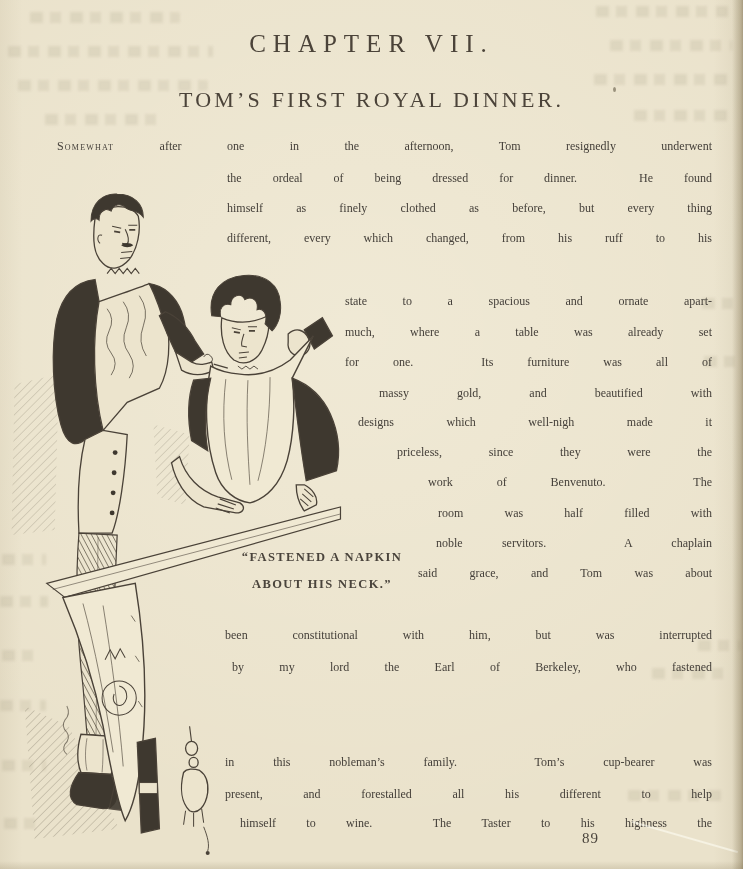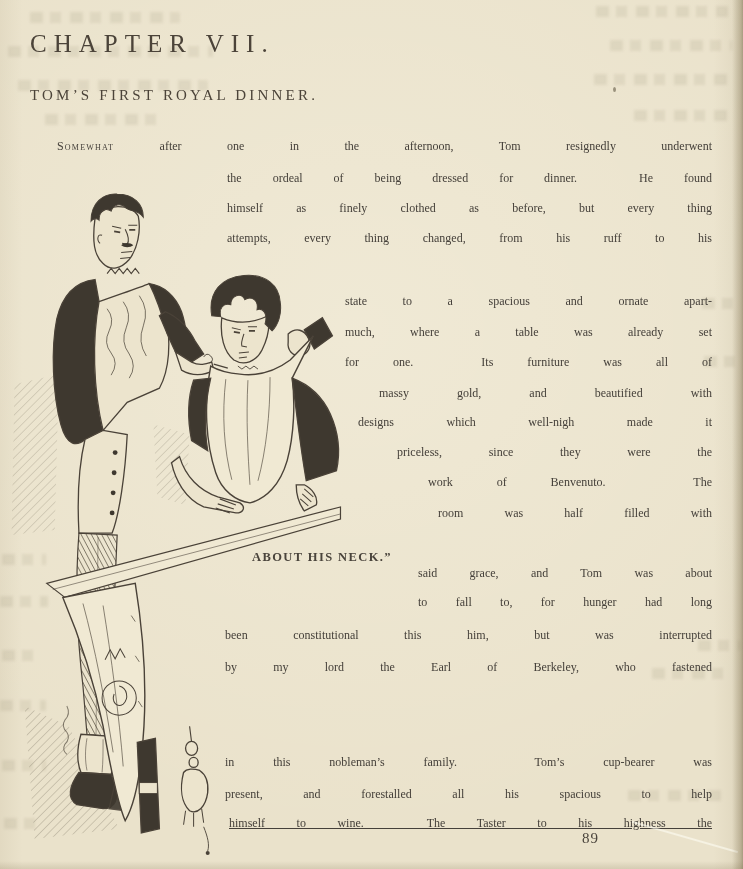--- a/index.html
+++ b/index.html
@@ -9,26 +9,26 @@
     overflow:hidden;
     font-family:"Liberation Serif", serif;
     color:#474139;
     background:
       radial-gradient(120% 95% at 48% 38%, rgba(255,252,240,0.28), rgba(255,252,240,0) 62%),
       linear-gradient(to right, rgba(118,100,62,0.07), rgba(0,0,0,0) 3%, rgba(0,0,0,0) 96%, rgba(118,100,62,0.10)),
       #eae2cb;
   }
   .chapter-heading{
     position:absolute;top:30px;left:30px;right:30px;
-    text-align:left;font-size:25px;letter-spacing:7px;
+    text-align:center;font-size:25px;letter-spacing:7px;
     color:#4b4339;white-space:nowrap;
   }
   .section-title{
     position:absolute;top:87px;left:30px;right:30px;
-    text-align:left;font-size:15px;letter-spacing:3.2px;
+    text-align:center;font-size:22px;letter-spacing:3.2px;
     color:#4b4339;white-space:nowrap;
   }
   .bl{
     position:absolute;right:31px;
     font-size:12px;line-height:1.15;
     text-align:justify;text-align-last:justify;
     color:#45403a;
   }
   .lead{font-variant:small-caps;letter-spacing:1.2px;}
   .caption{
@@ -189,38 +189,39 @@
       <path d="M 60,520 q 4,8 -2,14 q -4,6 2,12 q 4,6 -2,12 q -3,6 2,10" stroke-width="1" opacity="0.65"></path>
     </g>
   </svg>
 
   <div class="bl" style="top:140px;left:57px;">
     <span class="lead">Somewhat</span>
     <span>after one in the afternoon, Tom resignedly underwent</span>
   </div>
   <div class="bl" style="top:172px;left:227px;">the ordeal of being dressed for dinner.&nbsp; He found</div>
   <div class="bl" style="top:202px;left:227px;">himself as finely clothed as before, but every thing</div>
-  <div class="bl" style="top:232px;left:227px;">attempts, every thing changed, from his ruff to his</div>
+  <div class="bl" style="top:232px;left:227px;">different, every which changed, from his ruff to his</div>
   <div class="bl" style="top:295px;left:345px;">state to a spacious and ornate apart-</div>
   <div class="bl" style="top:326px;left:345px;">much, where a table was already set</div>
   <div class="bl" style="top:356px;left:345px;">for one.&nbsp; Its furniture was all of</div>
   <div class="bl" style="top:387px;left:379px;">massy gold, and beautified with</div>
   <div class="bl" style="top:416px;left:358px;">designs which well-nigh made it</div>
   <div class="bl" style="top:446px;left:397px;">priceless, since they were the</div>
   <div class="bl" style="top:476px;left:428px;">work of Benvenuto.&nbsp; The</div>
   <div class="bl" style="top:507px;left:438px;">room was half filled with</div>
+  <div class="bl" style="top:537px;left:436px;">noble servitors.&nbsp; A chaplain</div>
   <div class="bl" style="top:567px;left:418px;">said grace, and Tom was about</div>
-  <div class="bl" style="top:596px;left:418px;">to fall to, for hunger had long</div>
-  <div class="bl" style="top:629px;left:225px;">been constitutional this him, but was interrupted</div>
-  <div class="bl" style="top:661px;left:225px;">by my lord the Earl of Berkeley, who fastened</div>
+  <div class="bl" style="top:629px;left:225px;">been constitutional with him, but was interrupted</div>
+  <div class="bl" style="top:661px;left:232px;">by my lord the Earl of Berkeley, who fastened</div>
   <div class="bl" style="top:756px;left:225px;">in this nobleman’s family.&nbsp; Tom’s cup-bearer was</div>
-  <div class="bl" style="top:788px;left:225px;">present, and forestalled all his spacious to help</div>
-  <div class="bl" style="top:817px;left:229px;text-decoration:underline;">himself to wine.&nbsp; The Taster to his highness the</div>
+  <div class="bl" style="top:788px;left:225px;">present, and forestalled all his different to help</div>
+  <div class="bl" style="top:817px;left:240px;">himself to wine.&nbsp; The Taster to his highness the</div>
 
   <div class="caption">
+    <div>“FASTENED A NAPKIN</div>
     <div>ABOUT HIS NECK.”</div>
   </div>
 
   <div class="page-number">89</div>
 
   <div class="speck"></div>
   <div class="crease"></div>
   <div class="edge-right"></div>
   <div class="edge-bottom"></div>
 </div>

